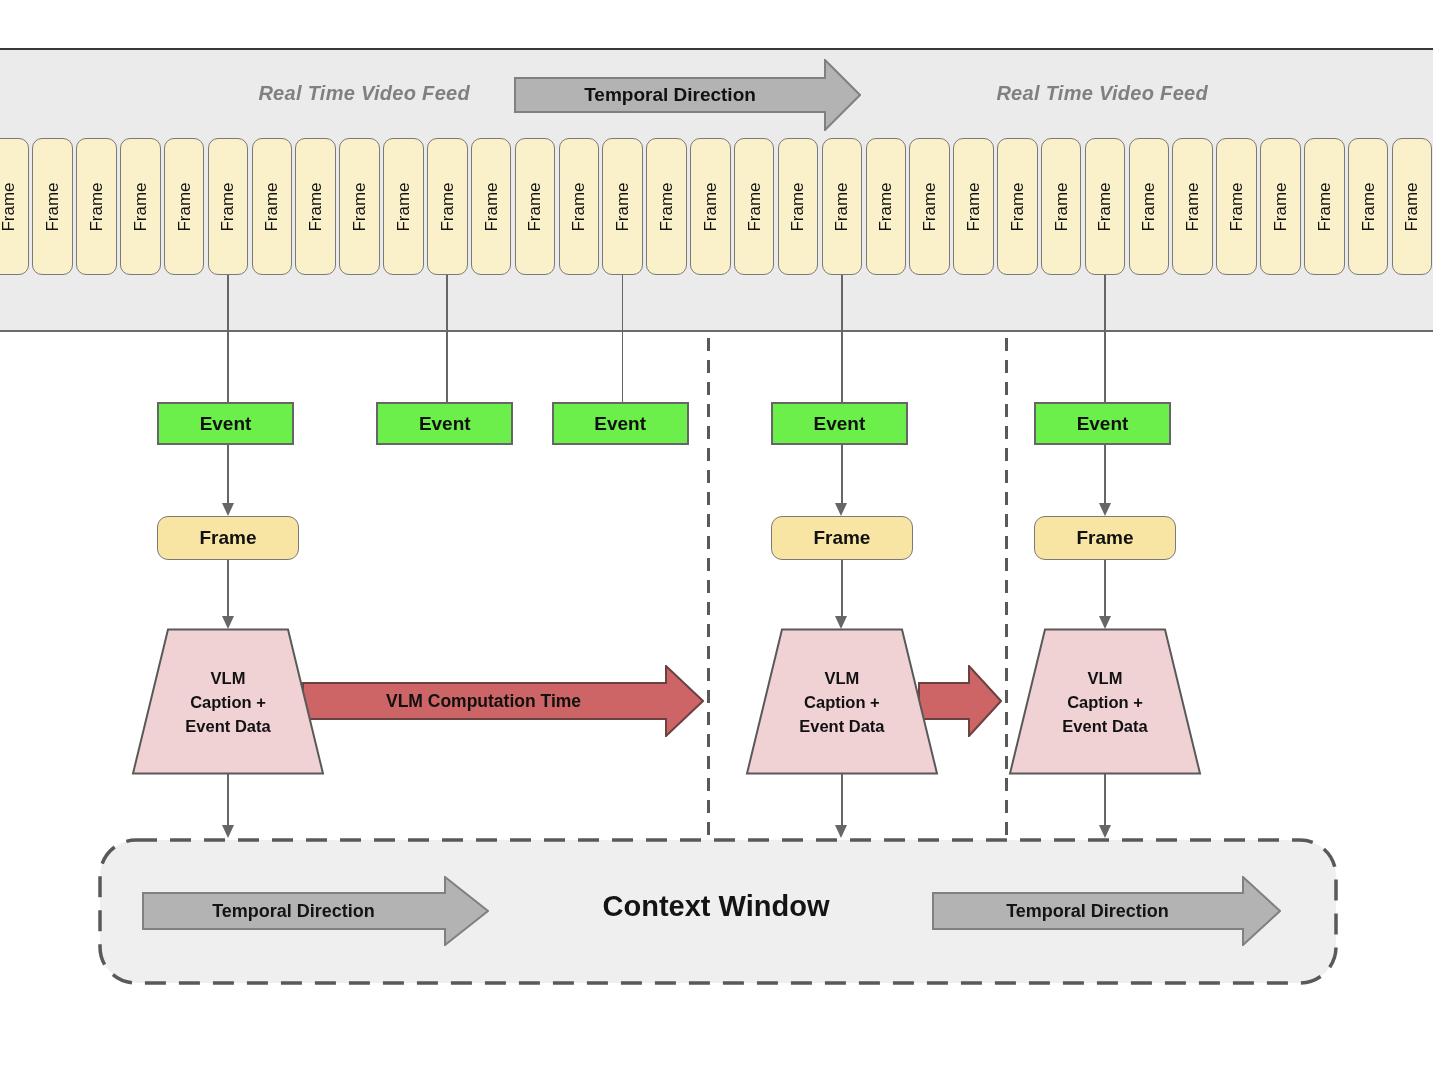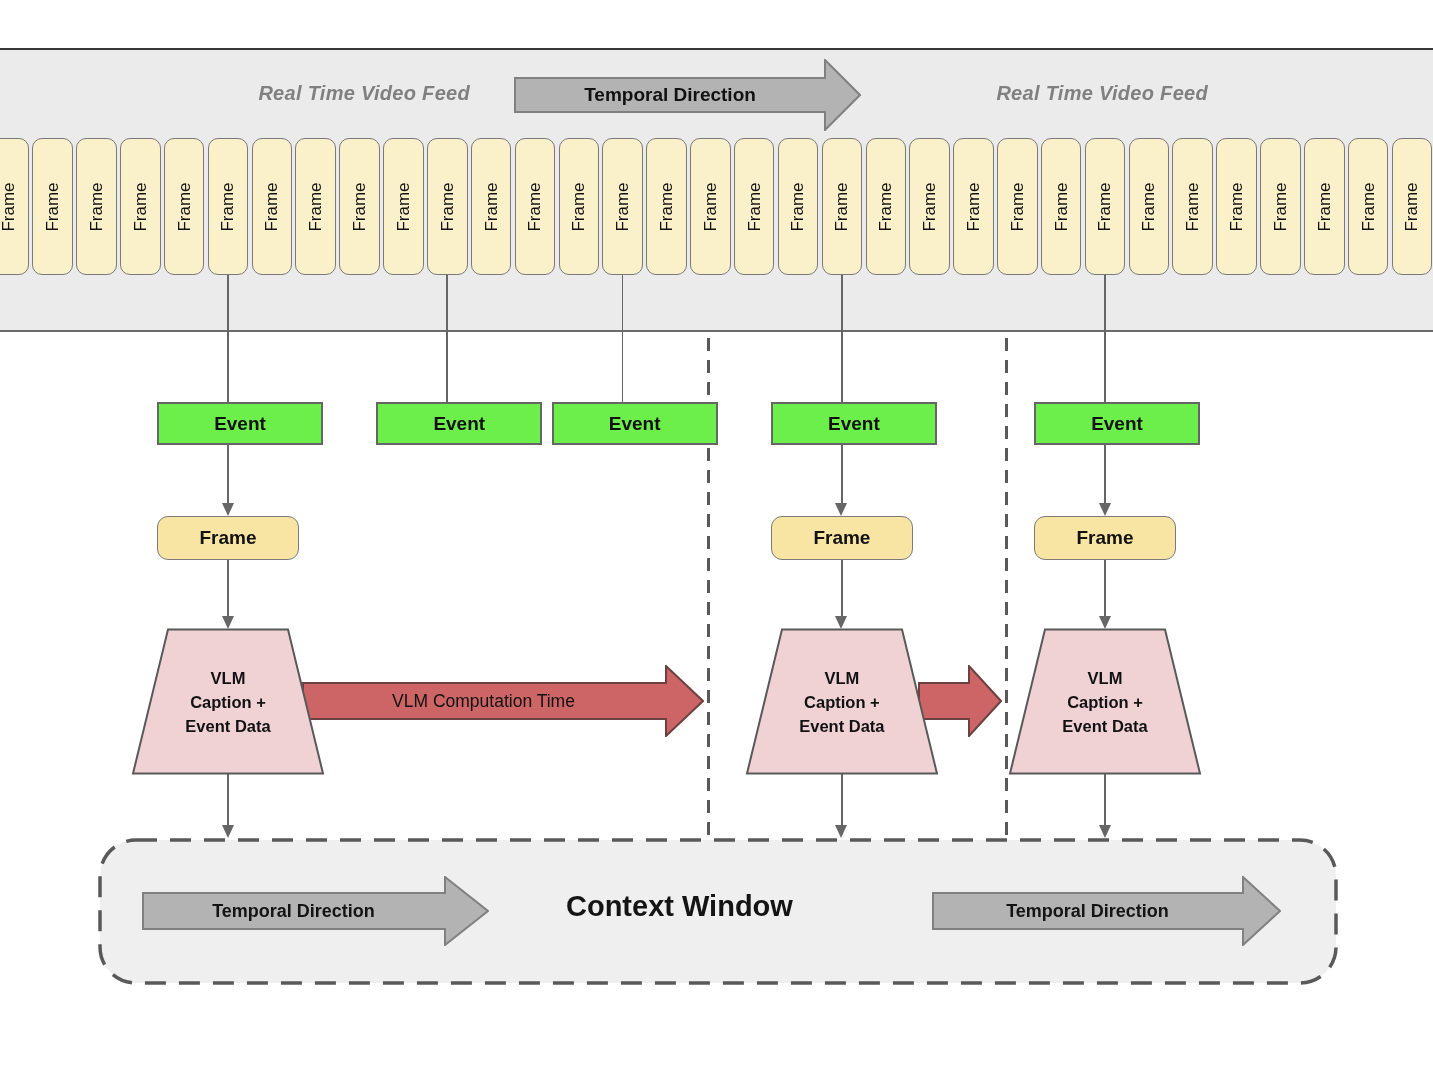--- a/index.html
+++ b/index.html
@@ -21,46 +21,46 @@
 
   .frame-box{position:absolute;top:138px;width:40.5px;height:137px;background:var(--frame-fill);
         border:1.6px solid var(--frame-border);border-radius:10px;box-sizing:border-box;
         display:flex;align-items:center;justify-content:center;z-index:1;}
   .frame-box span{transform:rotate(-90deg);font-size:17px;font-weight:500;color:#111;white-space:nowrap;}
 
   .vline{position:absolute;width:1.6px;background:var(--connector);z-index:0;}
   .ahead{position:absolute;width:0;height:0;border-left:6.5px solid transparent;
         border-right:6.5px solid transparent;border-top:13px solid var(--connector);z-index:1;}
 
-  .event{position:absolute;top:402px;width:166px;height:43px;background:var(--event-fill);
+  .event{position:absolute;top:402px;width:137px;height:43px;background:var(--event-fill);
         border:2px solid var(--event-border);box-sizing:border-box;display:flex;align-items:center;
         justify-content:center;font-weight:bold;font-size:19px;color:#111;z-index:2;}
 
   .sframe{position:absolute;top:516px;width:142px;height:44px;background:var(--small-frame-fill);
         border:1.6px solid var(--frame-border);border-radius:11px;box-sizing:border-box;display:flex;
         align-items:center;justify-content:center;font-weight:bold;font-size:19px;color:#111;z-index:2;}
 
   .dashv{position:absolute;top:338px;height:501px;width:3.5px;
         background:repeating-linear-gradient(180deg,var(--dashed-line) 0 13px,transparent 13px 22px);z-index:0;}
 
   .trap{position:absolute;top:628px;width:194px;height:147px;z-index:2;}
   .trap-text{position:absolute;top:628px;width:194px;height:147px;display:flex;flex-direction:column;
         align-items:center;justify-content:center;font-weight:bold;font-size:16.5px;line-height:24px;
         color:#111;z-index:3;text-align:center;}
 
   .redarrow{position:absolute;top:665px;z-index:1;}
   .red-label{position:absolute;left:302px;top:683px;width:363px;height:37px;display:flex;align-items:center;
-        justify-content:center;font-weight:normal;font-size:17.5px;color:#111;z-index:1;}
+        justify-content:center;font-weight:bold;font-size:17.5px;color:#111;z-index:1;}
 
   .toparrow{position:absolute;left:514px;top:59px;z-index:2;}
   .toparrow-label{position:absolute;left:514px;top:77px;width:312px;height:36px;display:flex;align-items:center;
         justify-content:center;font-weight:bold;font-size:19px;color:#111;z-index:3;}
 
   .ctx-svg{position:absolute;left:98px;top:838px;z-index:1;}
-  .ctx-title{position:absolute;left:566px;top:890px;width:300px;text-align:left;font-weight:bold;
+  .ctx-title{position:absolute;left:566px;top:890px;width:300px;text-align:center;font-weight:bold;
         font-size:29px;color:#141414;z-index:2;}
   .garrow{position:absolute;top:876px;z-index:2;}
   .garrow-label{position:absolute;top:893px;height:36px;display:flex;align-items:center;justify-content:center;
         font-weight:bold;font-size:18px;color:#141414;z-index:3;}
 </style>
 </head>
 <body>
 
 <div class="stage">
 

